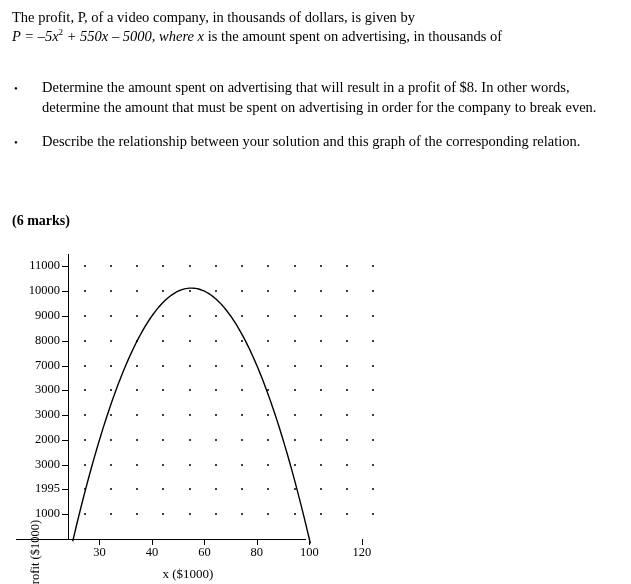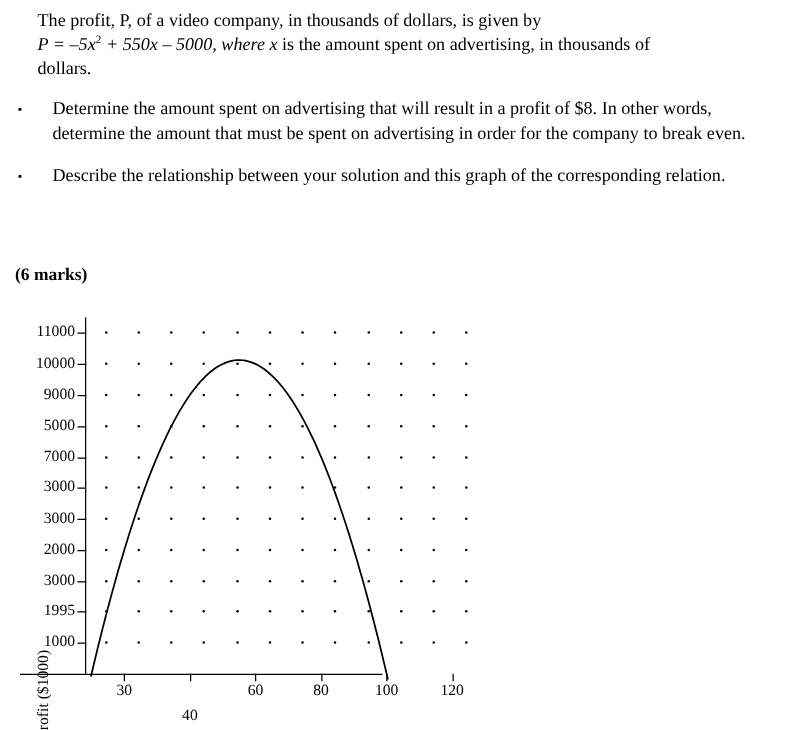--- a/index.html
+++ b/index.html
@@ -21,21 +21,20 @@
     width: 631px;
     height: 584px;
   }
   .intro {
     position: absolute;
     left: 12px;
     top: 8px;
     width: 580px;
     font-size: 14.5px;
     line-height: 19px;
-    margin-left: 18px;
   }
   .intro .line2 {
     display: block;
   }
   .ital { font-style: italic; }
   sup { font-size: 9px; vertical-align: super; line-height: 0; }
   .bullets {
     position: absolute;
     left: 12px;
     top: 78px;
@@ -161,21 +160,20 @@
 </head>
 <body>
 
 <div class="page">
 
   <div class="intro">
     <span>The profit, P, of a video company, in thousands of dollars, is given by</span>
     <span class="line2">
       <span class="ital">P = –5x</span><sup>2</sup><span class="ital"> + 550x – 5000, where </span><span class="ital">x</span><span> is the amount spent on advertising, in thousands of</span>
     </span>
-    <span class="line2">dollars.</span>
   </div>
 
   <div class="bullets">
     <div class="bullet-row">
       <div class="bullet-dot">•</div>
       <div class="bullet-text">Determine the amount spent on advertising that will result in a profit of $8. In other words, determine the amount that must be spent on advertising in order for the company to break even.</div>
     </div>
     <div class="bullet-row">
       <div class="bullet-dot">•</div>
       <div class="bullet-text">Describe the relationship between your solution and this graph of the corresponding relation.</div>
@@ -207,35 +205,35 @@
         <div class="ytick" style="top: 161.087px;">
           <span class="ytick-label">3000</span>
         </div>
         <div class="ytick" style="top: 136.304px;">
           <span class="ytick-label">3000</span>
         </div>
         <div class="ytick" style="top: 111.522px;">
           <span class="ytick-label">7000</span>
         </div>
         <div class="ytick" style="top: 86.7391px;">
-          <span class="ytick-label">5000</span>
+          <span class="ytick-label">8000</span>
         </div>
         <div class="ytick" style="top: 61.9565px;">
           <span class="ytick-label">9000</span>
         </div>
         <div class="ytick" style="top: 37.1739px;">
           <span class="ytick-label">10000</span>
         </div>
         <div class="ytick" style="top: 12.3913px;">
           <span class="ytick-label">11000</span>
         </div>
         <div class="xtick" style="left: 31.4754px; top: 285px;"></div>
         <div class="xtick-label" style="left: 31.4754px; top: 291px;">30</div>
         <div class="xtick" style="left: 83.9344px; top: 285px;"></div>
-        <div class="xtick-label" style="left: 83.9344px; top: 291px; margin-top: 20px;">40</div>
+        <div class="xtick-label" style="left: 83.9344px; top: 291px;">40</div>
         <div class="xtick" style="left: 136.393px; top: 285px;"></div>
         <div class="xtick-label" style="left: 136.393px; top: 291px;">60</div>
         <div class="xtick" style="left: 188.852px; top: 285px;"></div>
         <div class="xtick-label" style="left: 188.852px; top: 291px;">80</div>
         <div class="xtick" style="left: 241.311px; top: 285px;"></div>
         <div class="xtick-label" style="left: 241.311px; top: 291px;">100</div>
         <div class="xtick" style="left: 293.77px; top: 285px;"></div>
         <div class="xtick-label" style="left: 293.77px; top: 291px;">120</div>
         <div class="gdot" style="left: 15.7377px; top: 259.217px;"></div>
         <div class="gdot" style="left: 41.9672px; top: 259.217px;"></div>
@@ -363,15 +361,16 @@
         <div class="gdot" style="left: 94.4262px; top: 11.3913px;"></div>
         <div class="gdot" style="left: 120.656px; top: 11.3913px;"></div>
         <div class="gdot" style="left: 146.885px; top: 11.3913px;"></div>
         <div class="gdot" style="left: 173.115px; top: 11.3913px;"></div>
         <div class="gdot" style="left: 199.344px; top: 11.3913px;"></div>
         <div class="gdot" style="left: 225.574px; top: 11.3913px;"></div>
         <div class="gdot" style="left: 251.803px; top: 11.3913px;"></div>
         <div class="gdot" style="left: 278.033px; top: 11.3913px;"></div>
         <div class="gdot" style="left: 304.262px; top: 11.3913px;"></div>
       </div>
+    <div class="xlabel">x ($1000)</div>
   </div>
 
 </div>
 
 </body></html>

